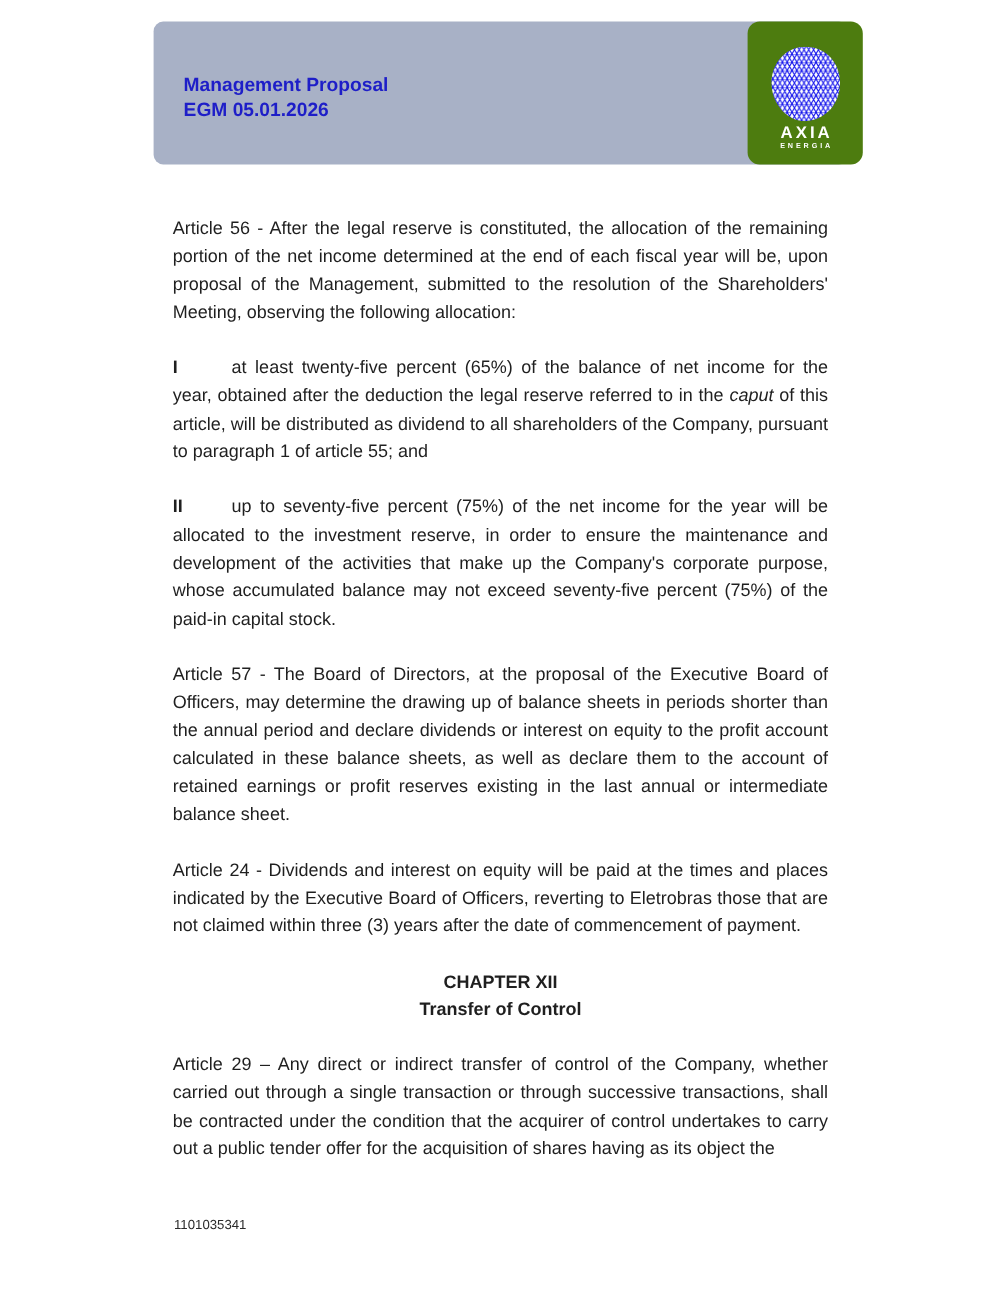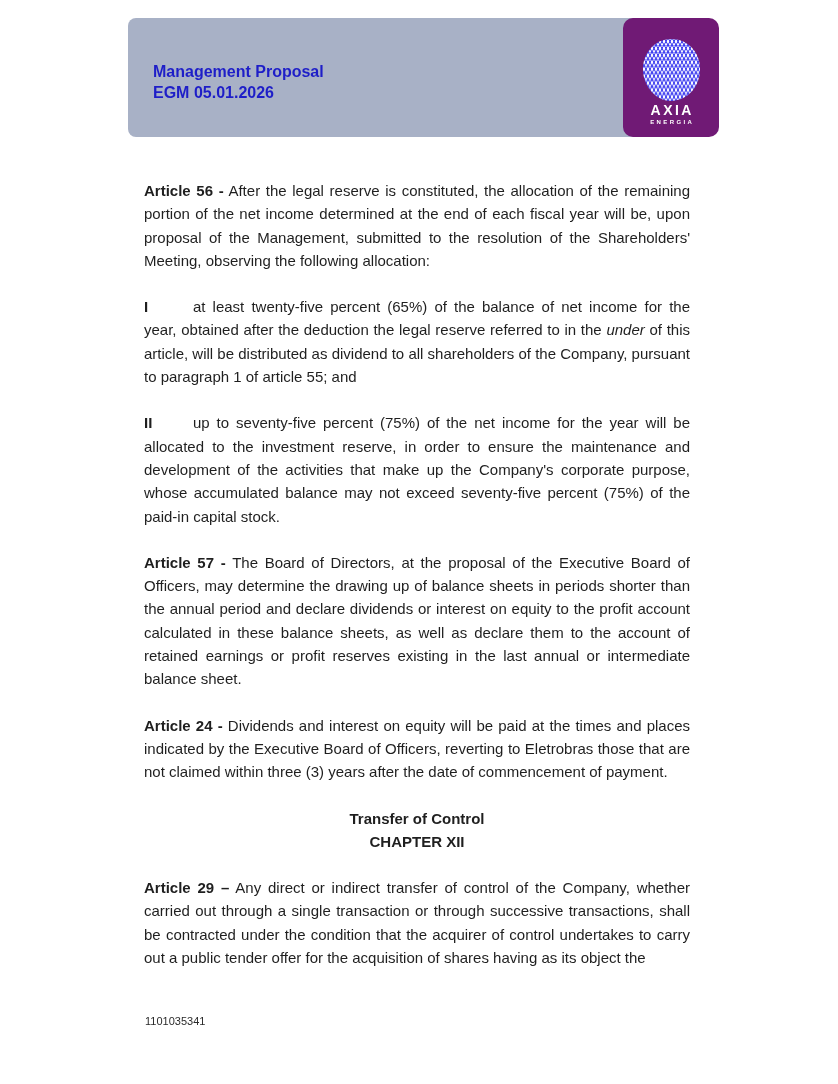--- a/index.html
+++ b/index.html
@@ -26,21 +26,21 @@
     color: #1e1ec8;
     font-size: 16px;
     font-weight: bold;
     line-height: 21px;
     white-space: nowrap;
   }
   .logo-box {
     position: absolute;
     left: 623px; top: 18px;
     width: 96px; height: 119px;
-    background: #701a75;
+    background: #4d7c0f;
     border-radius: 10px;
     text-align: center;
   }
   .logo-sphere { display: block; margin: 20px auto 0 auto; }
   .logo-brand {
     color: #ffffff;
     font-size: 14px;
     font-weight: bold;
     letter-spacing: 2.5px;
     line-height: 15px;
@@ -60,21 +60,21 @@
   .content {
     position: absolute;
     left: 144px; top: 179px;
     width: 546px;
     font-size: 15px;
     line-height: 23.3px;
     color: #1f1f1f;
     text-align: justify;
   }
   .content p { margin: 0 0 23px 0; }
-  .para b { font-weight: bold; }
+  .para b { font-weight: normal; }
   .item-label {
     display: inline-block;
     width: 49px;
     font-weight: bold;
   }
   .chapter-heading {
     text-align: center;
     font-weight: bold;
     margin: 0 0 23px 0;
   }
@@ -114,31 +114,31 @@
       </g>
     </svg>
     <div class="logo-brand">AXIA</div>
     <div class="logo-sub">ENERGIA</div>
   </div>
 
   <div class="content">
 
     <p class="para"><b>Article 56 -</b><span> After the legal reserve is constituted, the allocation of the remaining portion of the net income determined at the end of each fiscal year will be, upon proposal of the Management, submitted to the resolution of the Shareholders' Meeting, observing the following allocation:</span></p>
 
-    <p class="para"><span class="item-label">I</span><span>at least twenty-five percent (65%) of the balance of net income for the year, obtained after the deduction the legal reserve referred to in the </span><i>under</i><span> of this article, will be distributed as dividend to all shareholders of the Company, pursuant to paragraph 1 of article 55; and</span></p>
+    <p class="para"><span class="item-label">I</span><span>at least twenty-five percent (65%) of the balance of net income for the year, obtained after the deduction the legal reserve referred to in the </span><i>caput</i><span> of this article, will be distributed as dividend to all shareholders of the Company, pursuant to paragraph 1 of article 55; and</span></p>
 
     <p class="para"><span class="item-label">II</span><span>up to seventy-five percent (75%) of the net income for the year will be allocated to the investment reserve, in order to ensure the maintenance and development of the activities that make up the Company's corporate purpose, whose accumulated balance may not exceed seventy-five percent (75%) of the paid-in capital stock.</span></p>
 
     <p class="para"><b>Article 57 -</b><span> The Board of Directors, at the proposal of the Executive Board of Officers, may determine the drawing up of balance sheets in periods shorter than the annual period and declare dividends or interest on equity to the profit account calculated in these balance sheets, as well as declare them to the account of retained earnings or profit reserves existing in the last annual or intermediate balance sheet.</span></p>
 
     <p class="para"><b>Article 24 -</b><span> Dividends and interest on equity will be paid at the times and places indicated by the Executive Board of Officers, reverting to Eletrobras those that are not claimed within three (3) years after the date of commencement of payment.</span></p>
 
     <div class="chapter-heading">
+      <div>CHAPTER XII</div>
       <div>Transfer of Control</div>
-      <div>CHAPTER XII</div>
     </div>
 
     <p class="para"><b>Article 29 –</b><span> Any direct or indirect transfer of control of the Company, whether carried out through a single transaction or through successive transactions, shall be contracted under the condition that the acquirer of control undertakes to carry out a public tender offer for the acquisition of shares having as its object the</span></p>
 
   </div>
 
   <div class="footer-code">1101035341</div>
 
 </div>
 

